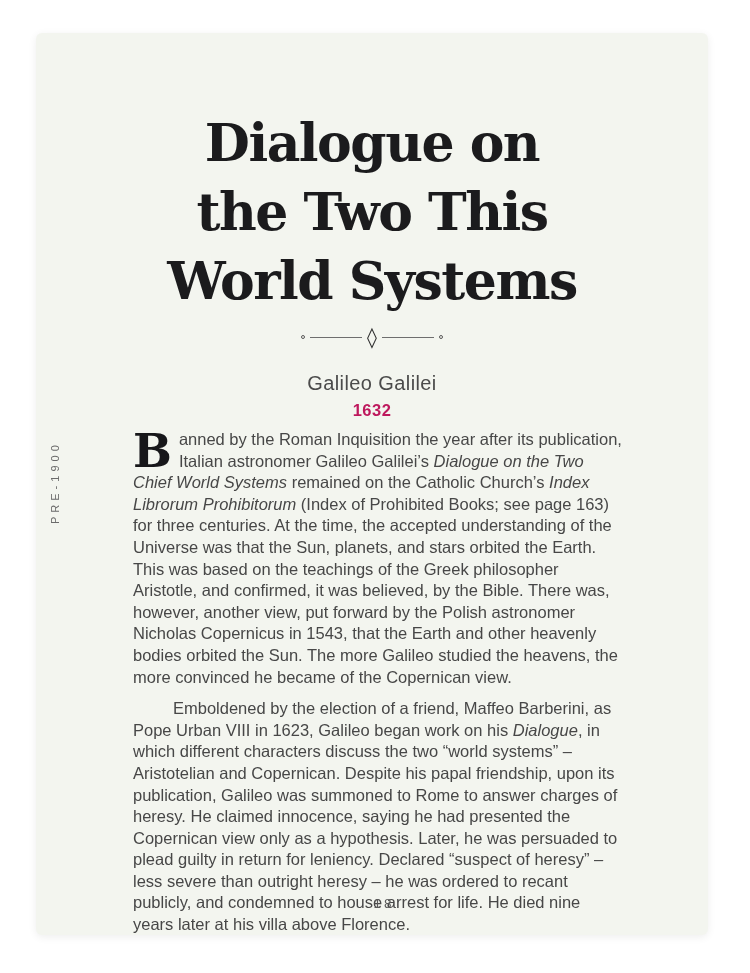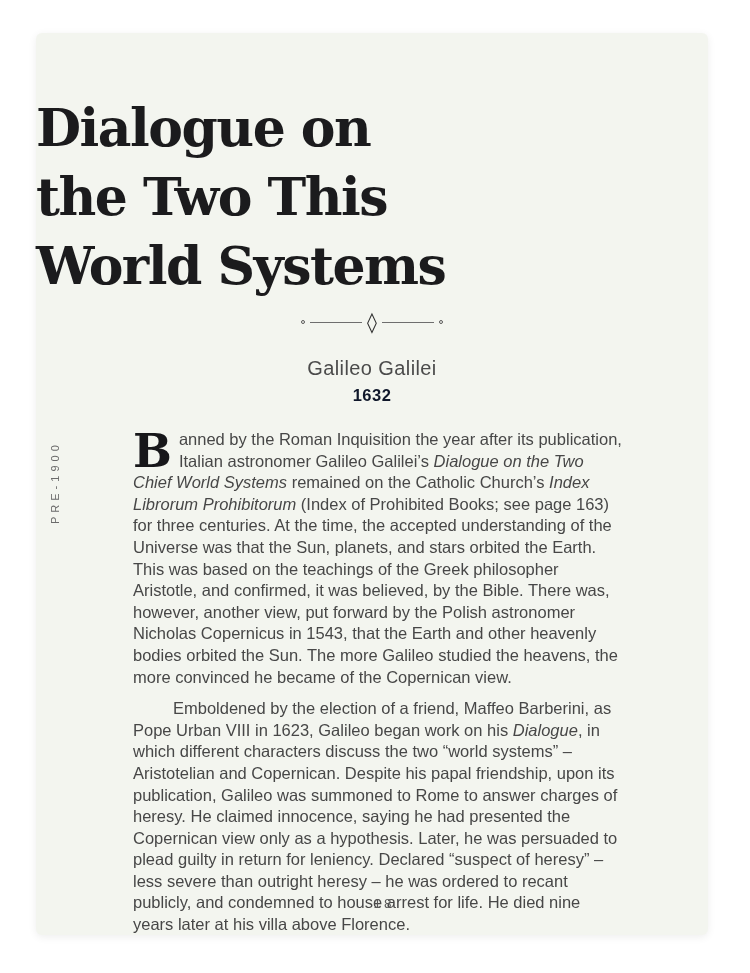--- a/index.html
+++ b/index.html
@@ -12,21 +12,22 @@
   .page {
     position: absolute;
     left: 36px; top: 33px;
     width: 672px; height: 902px;
     background: #f3f5ef;
     border-radius: 6px;
     box-shadow: 0 2px 8px rgba(0,0,0,0.07);
   }
   
   .title {
-    margin-top: 60px;
+    margin-top: 75px;
+    text-align: center;
     font-family: "DejaVu Serif", serif;
     font-weight: 700;
     font-size: 52px;
     line-height: 69px;
     letter-spacing: -1.5px;
     color: #1b1b1d;
   }
   
   .divider {
     margin-top: 12px;
@@ -60,21 +61,21 @@
     font-weight: 400;
     letter-spacing: 0.4px;
     color: #4b4b4b;
   }
   .year {
     margin-top: 6px;
     text-align: center;
     font-size: 16.5px;
     font-weight: 700;
     letter-spacing: 0.5px;
-    color: #0f172a;
+    color: #be185d;
   }
   
   .content {
     position: absolute;
     left: 97px; top: 396px;
     width: 492px;
     font-size: 16.5px;
     line-height: 21.6px;
     color: #474747;
     text-align: left;

